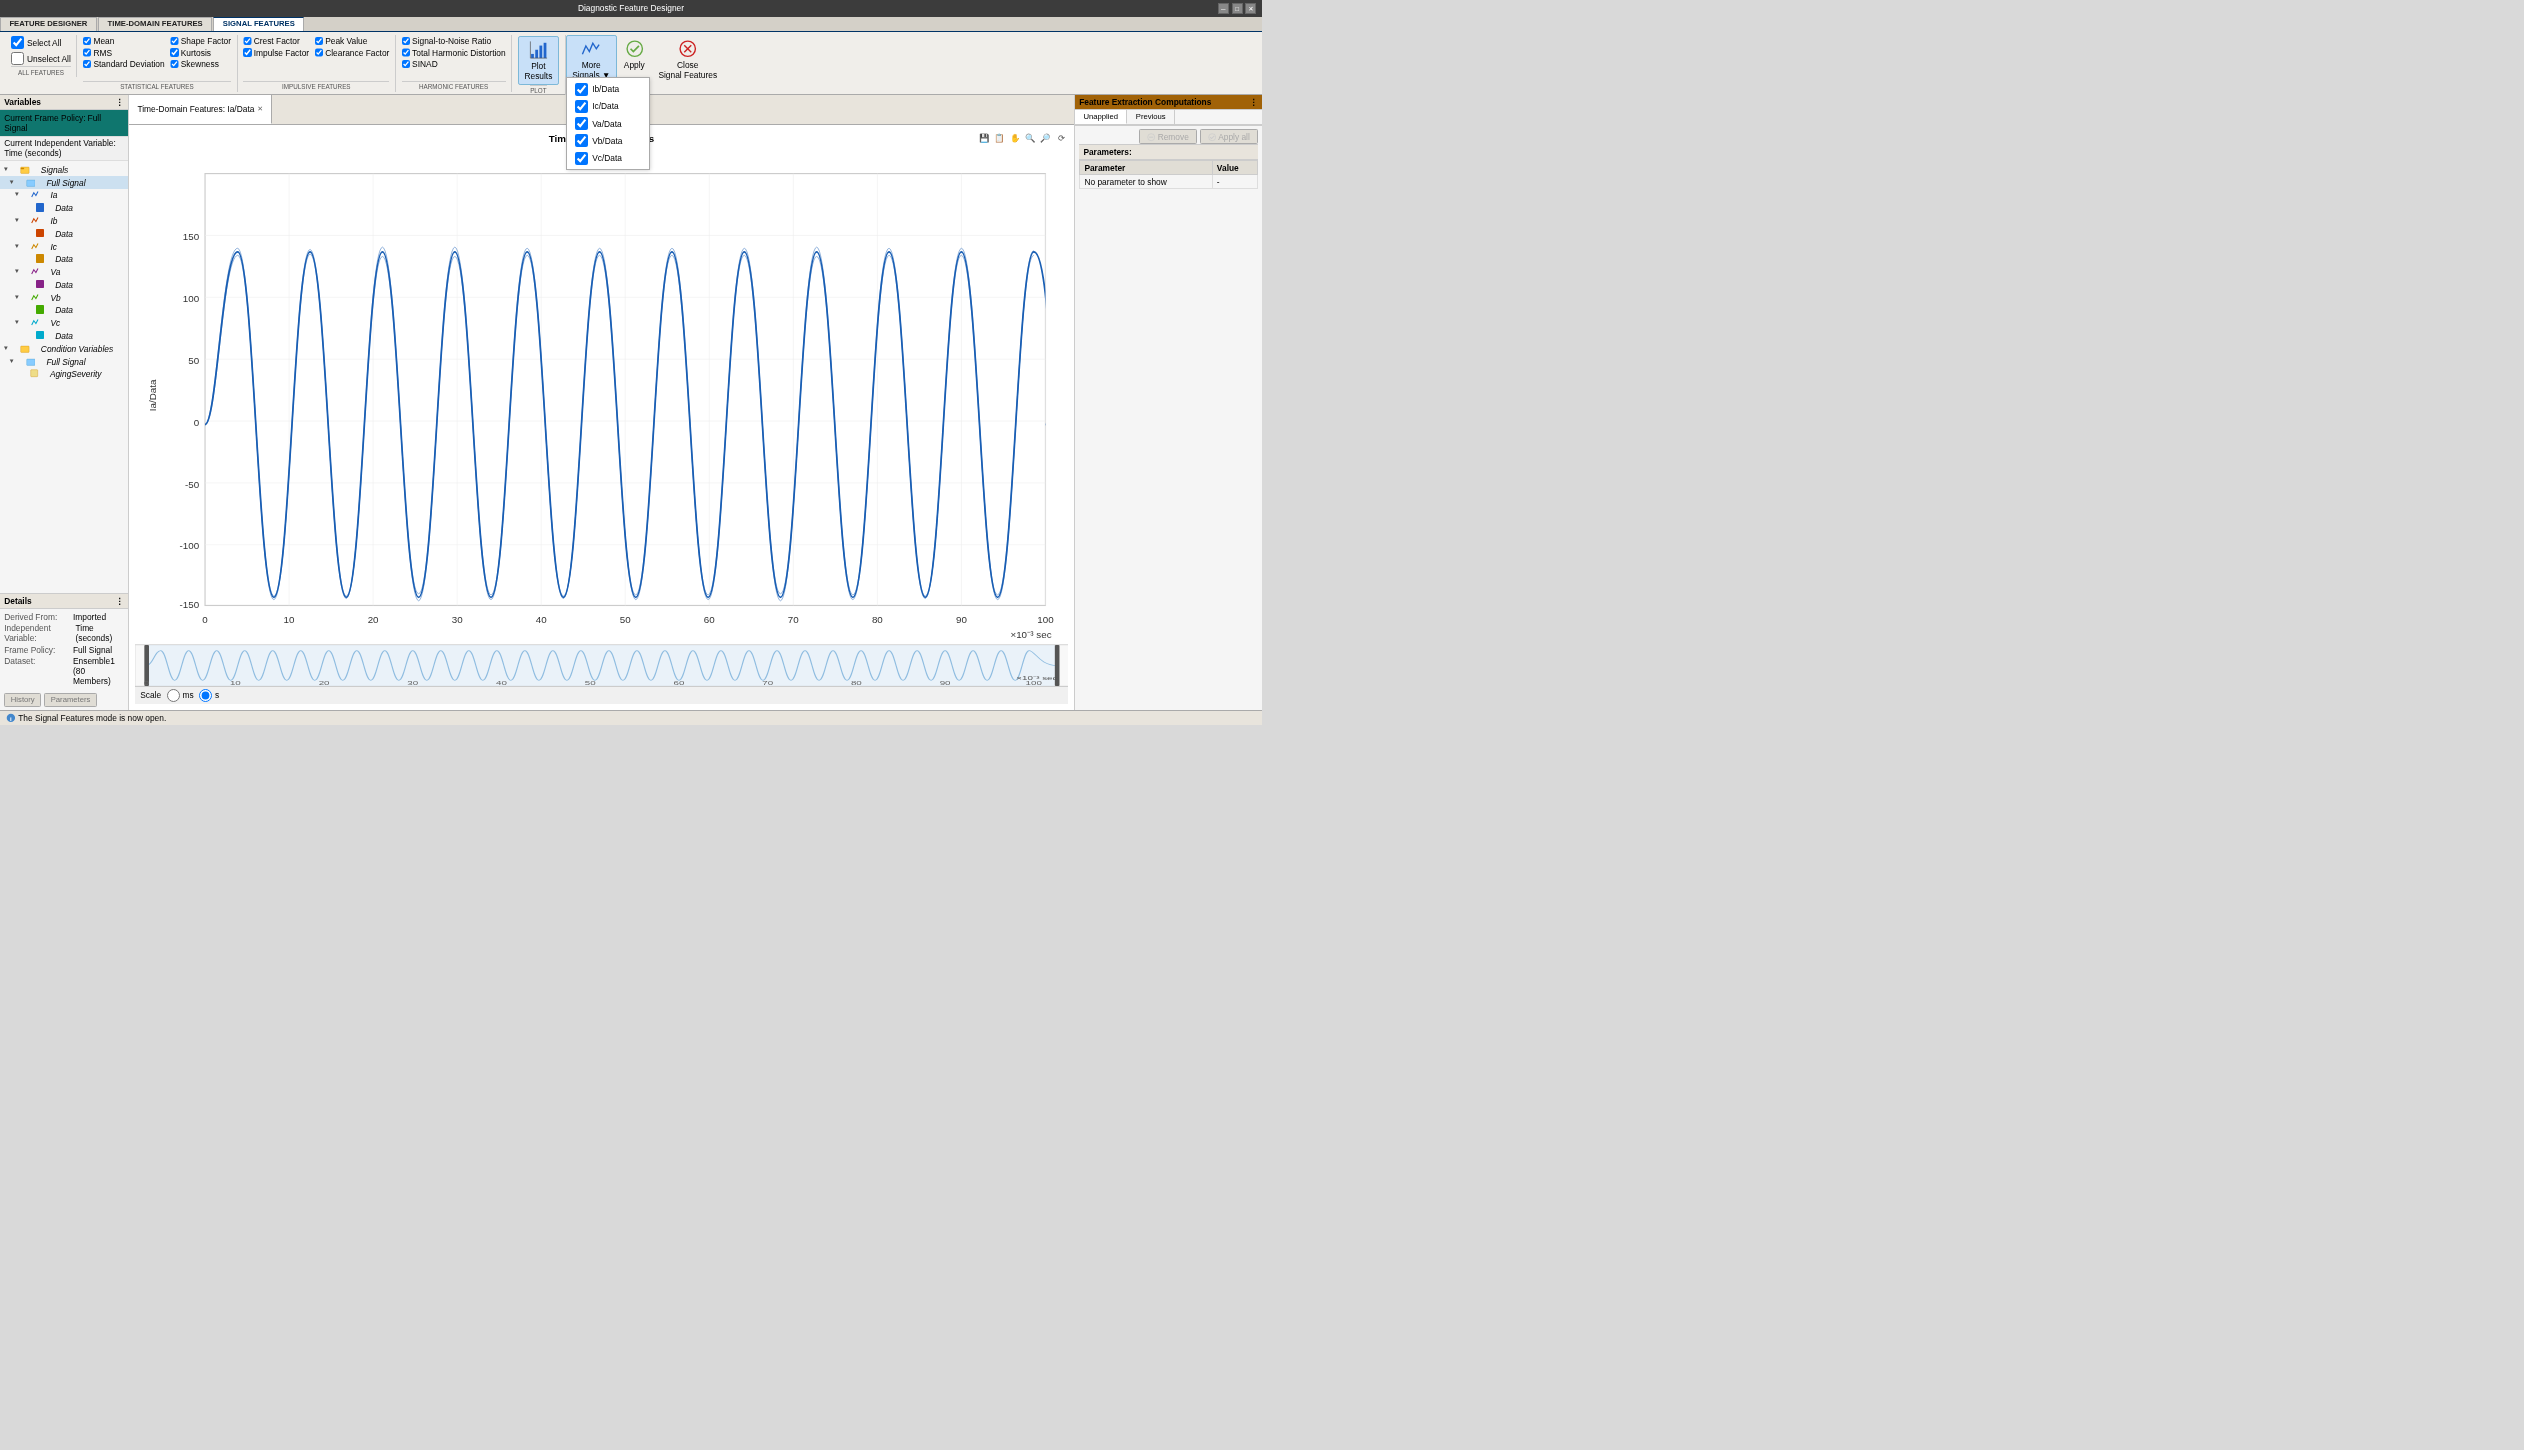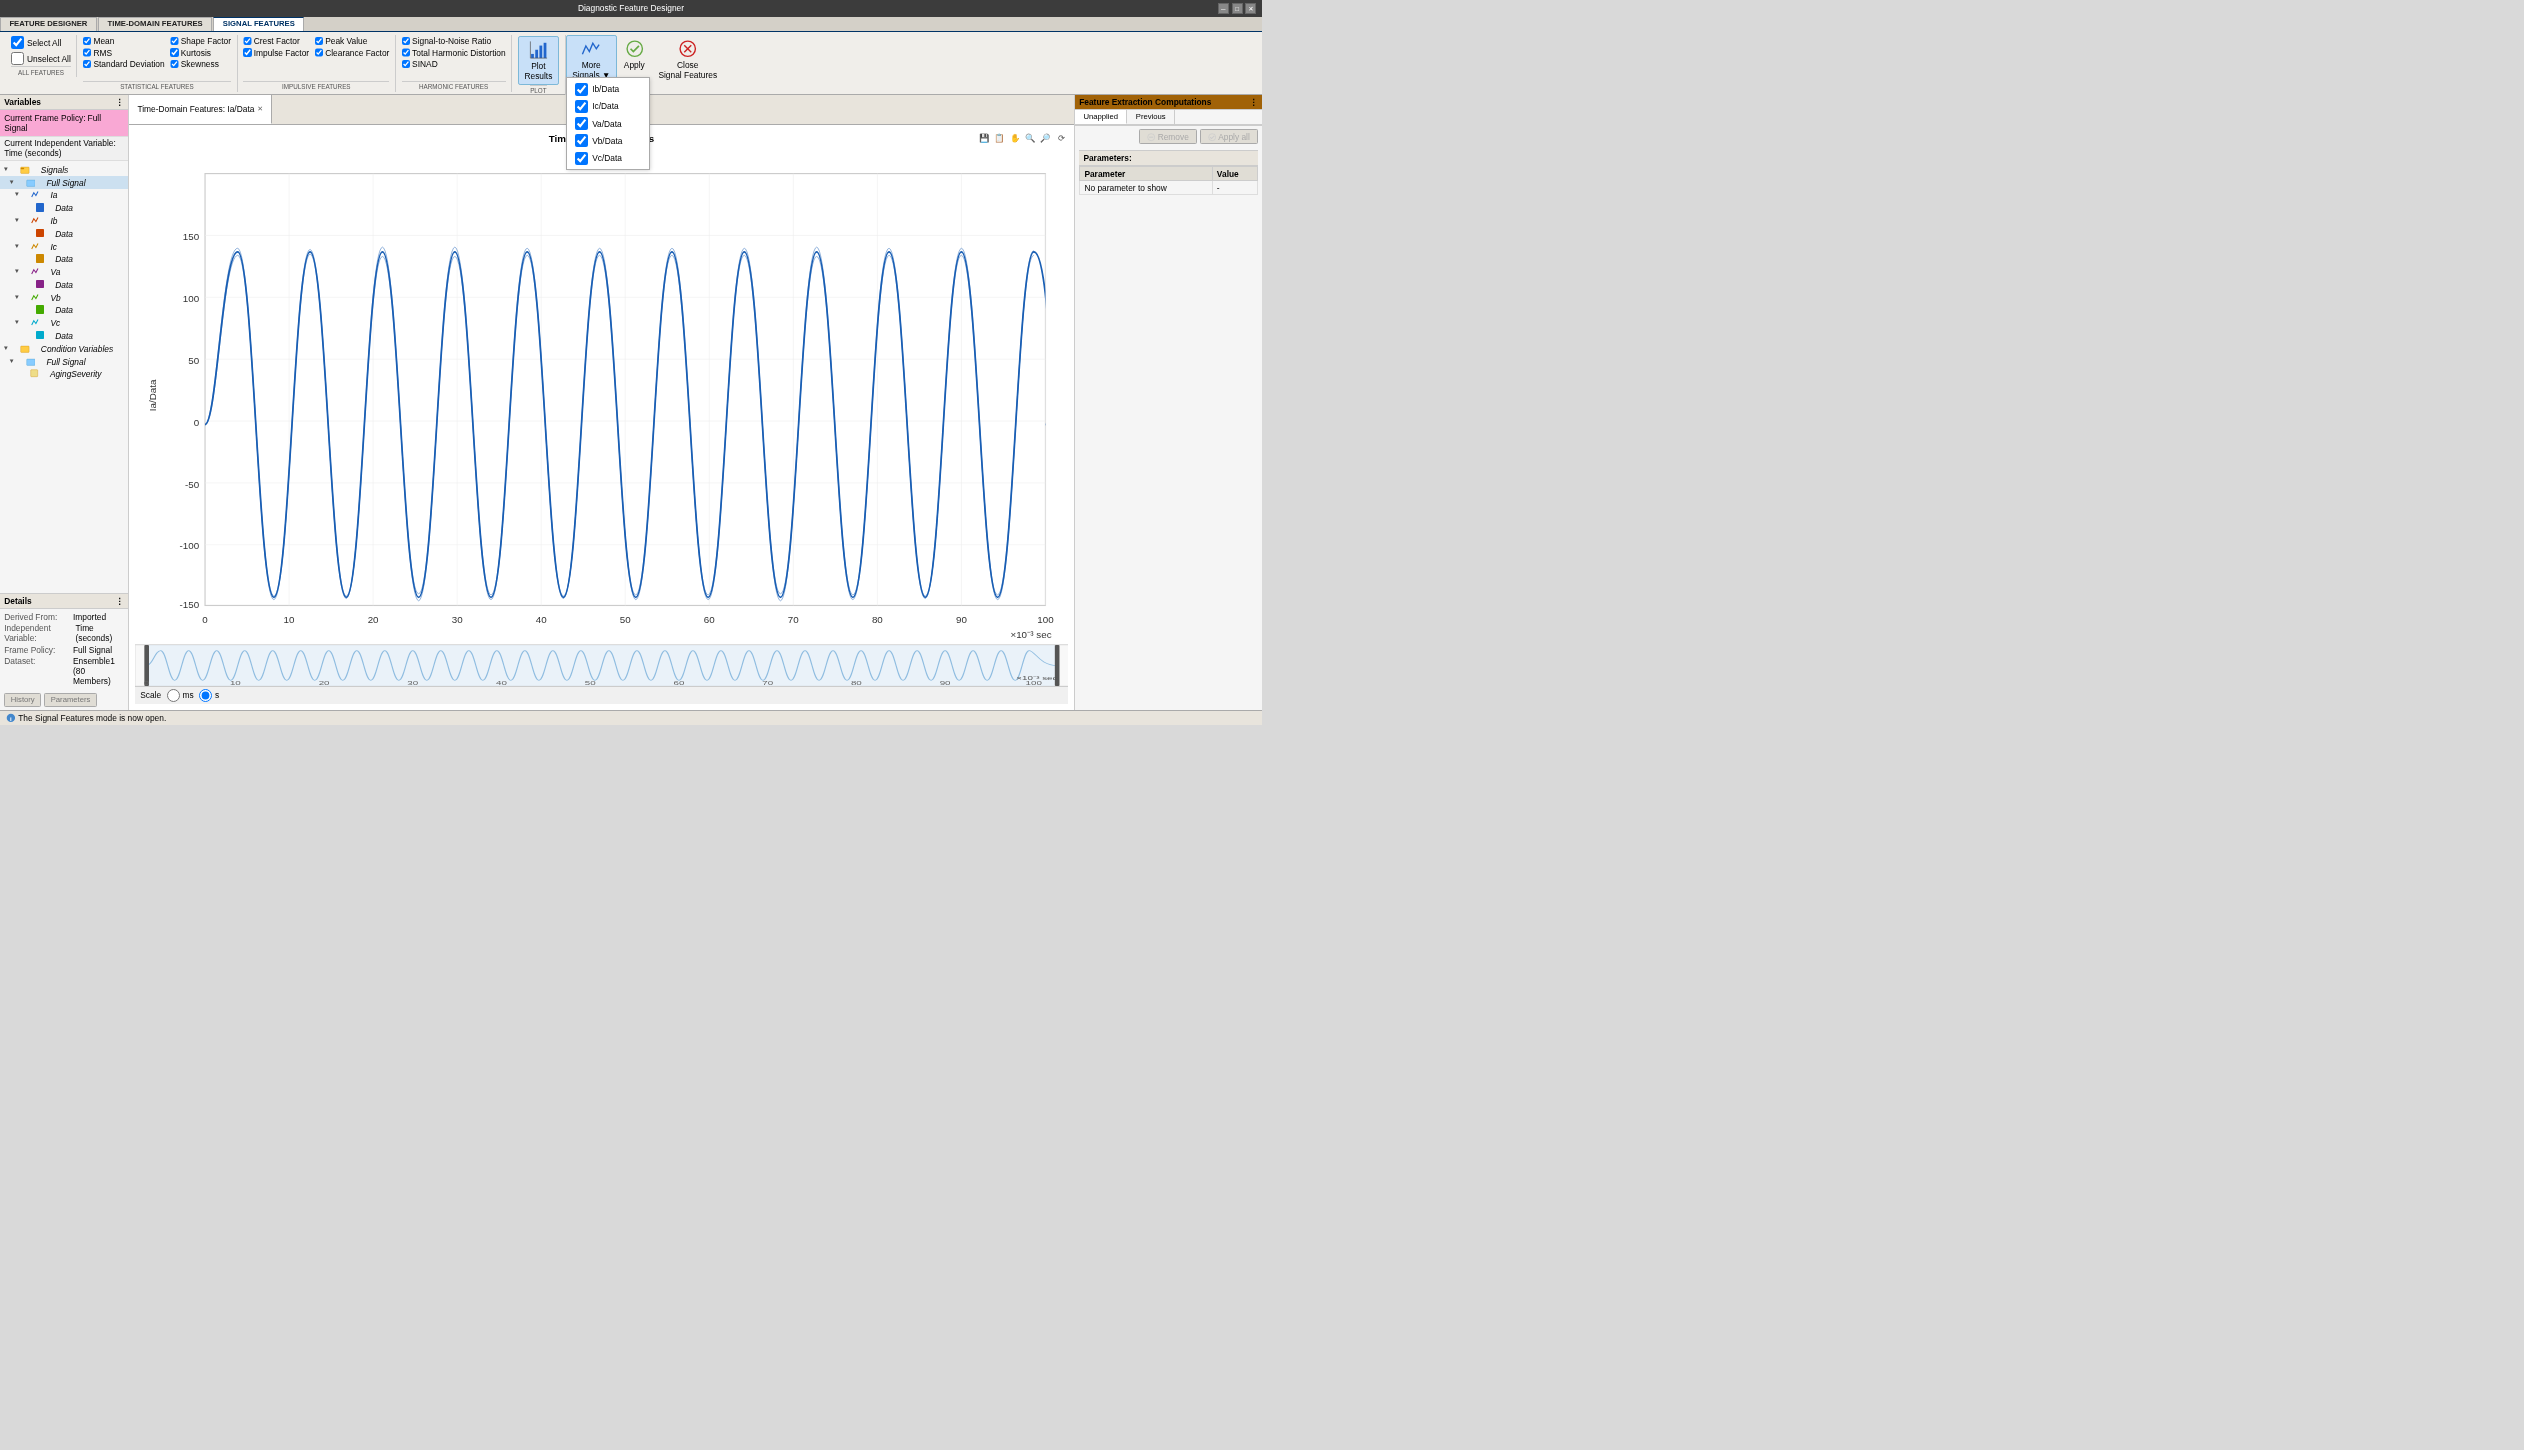--- a/index.html
+++ b/index.html
@@ -358,21 +358,21 @@
       line-height: 1.5;
     }
     .right-panel-footer {
       border-top: 0.7px solid #ccc;
       padding: 2.8px 4.2px;
     }
     .footer-buttons {
       display: flex;
       justify-content: flex-end;
       gap: 2.8px;
-      margin-bottom: 6px;
+      margin-bottom: 0;
     }
     .footer-btn {
       border: 0.7px solid #aaa;
       background: #e0ddd5;
       padding: 1.4px 7px;
       cursor: pointer;
       font-size: 7.7px;
       border-radius: 1.4px;
     }
     .footer-btn.disabled { color: #aaa; cursor: default; }
@@ -594,21 +594,21 @@
   </div>
 </div>
 
 <div class="main-layout">
 
   <div class="left-panel">
     <div class="panel-header">
       <span>Variables</span>
       <span>⋮</span>
     </div>
-    <div style="padding:2.8px 4.2px; font-size:7px; background:#f9a8d4; border-bottom:0.7px solid #ddd;">
+    <div style="padding:2.8px 4.2px; font-size:7px; background:#0f766e; border-bottom:0.7px solid #ddd;">
       <span>Current Frame Policy:</span>
       <span>Full Signal</span>
     </div>
     <div style="padding:1.4px 4.2px; font-size:7px; background:#f0f0f0; border-bottom:0.7px solid #ddd;">
       <span>Current Independent Variable:</span>
       <span>Time (seconds)</span>
     </div>
 
     <div class="tree-container">
 

